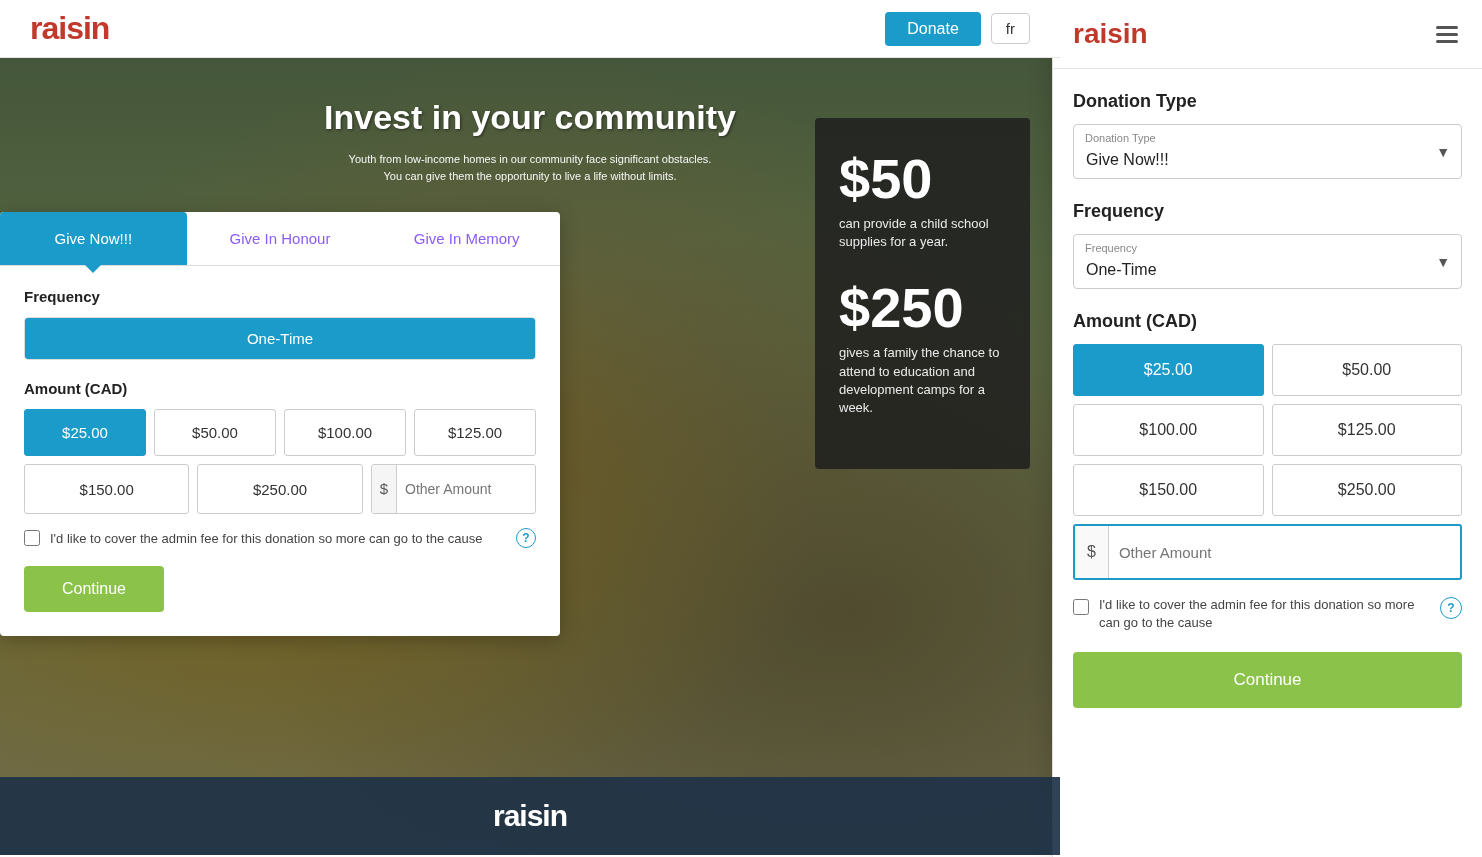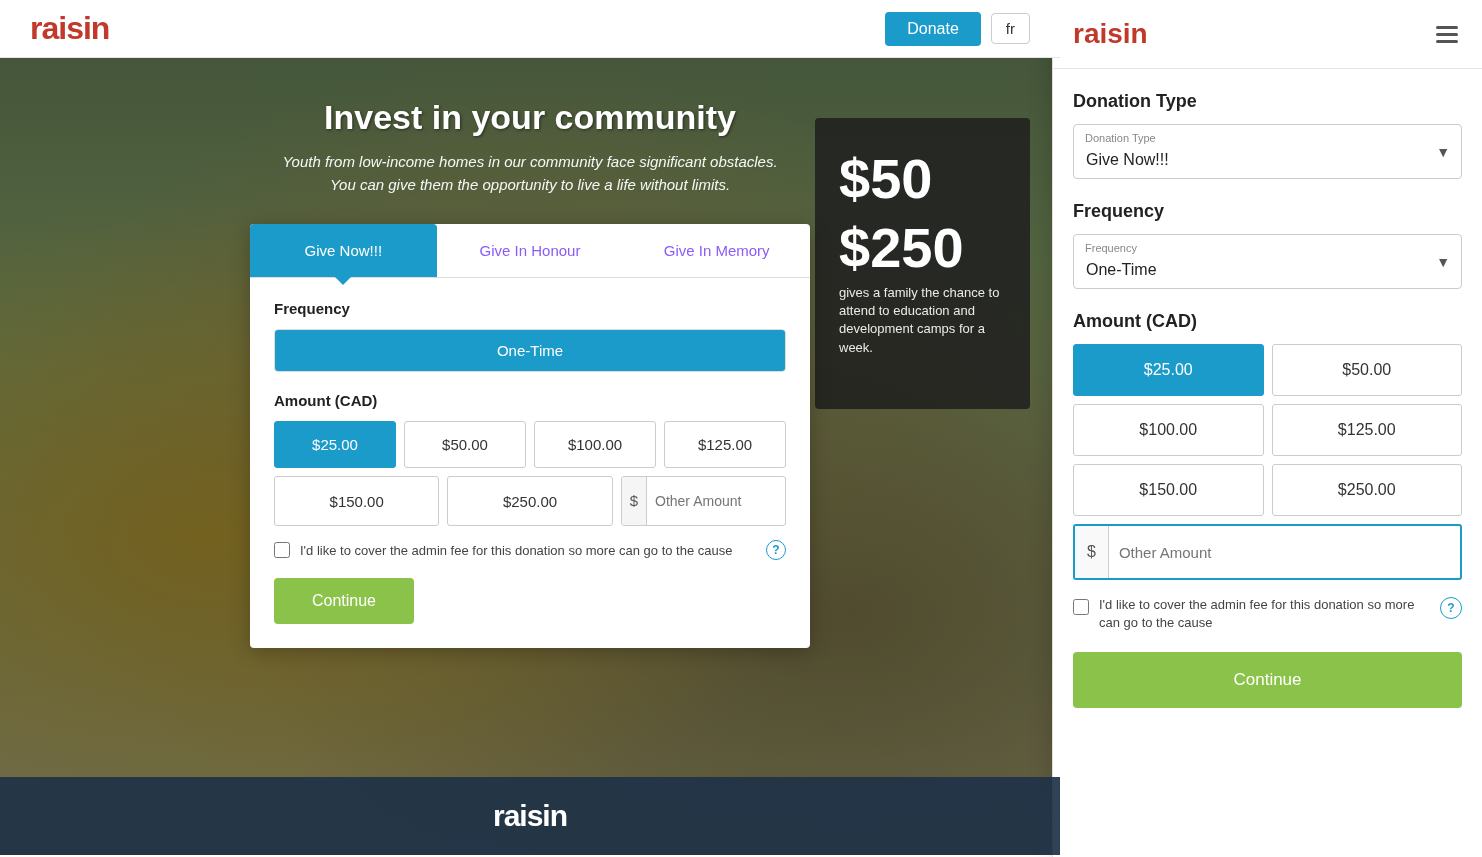--- a/index.html
+++ b/index.html
@@ -51,21 +51,20 @@
     .hero {
       position: relative;
       width: 100%;
       height: 797px;
       background: linear-gradient(rgba(0,0,0,0.35), rgba(0,0,0,0.35)),
         
         #5a7a5a;
       overflow: hidden;
       display: flex;
       flex-direction: column;
-      align-items: center;
     }
     
     .hero-bg {
       position: absolute;
       inset: 0;
       background:
         radial-gradient(ellipse at 20% 60%, #8B6914 0%, transparent 50%),
         radial-gradient(ellipse at 80% 70%, #5a4a2a 0%, transparent 50%),
         radial-gradient(ellipse at 50% 50%, #7a6030 0%, transparent 70%),
         linear-gradient(180deg, #4a5a3a 0%, #6a7a4a 40%, #8a7a5a 100%);
@@ -78,24 +77,23 @@
       padding-top: 40px;
       color: #fff;
     }
     .hero-title {
       font-size: 34px;
       font-weight: 700;
       margin-bottom: 14px;
       text-shadow: 1px 1px 3px rgba(0,0,0,0.5);
     }
     .hero-subtitle {
-      font-size: 15px;
+      font-size: 11px;
       line-height: 1.5;
       opacity: 0.95;
-      font-style: italic;
     }
 
     
     .donation-widget {
       position: relative;
       z-index: 5;
       background: #fff;
       border-radius: 4px;
       width: 560px;
       margin-top: 28px;
@@ -544,20 +542,21 @@
           <div class="help-icon">?</div>
         </div>
 
         
         <button class="btn-continue">Continue</button>
       </div>
     </div>
 
     <div class="stats-overlay">
       <div class="stat-amount">$50</div>
+      <div class="stat-desc">can provide a child school supplies for a year.</div>
       <div class="stat-amount">$250</div>
       <div class="stat-desc">gives a family the chance to attend to education and development camps for a week.</div>
     </div>
 
     <div class="hero-footer">
       <div class="footer-logo">raisin</div>
     </div>
   </div>
 </div>
 

